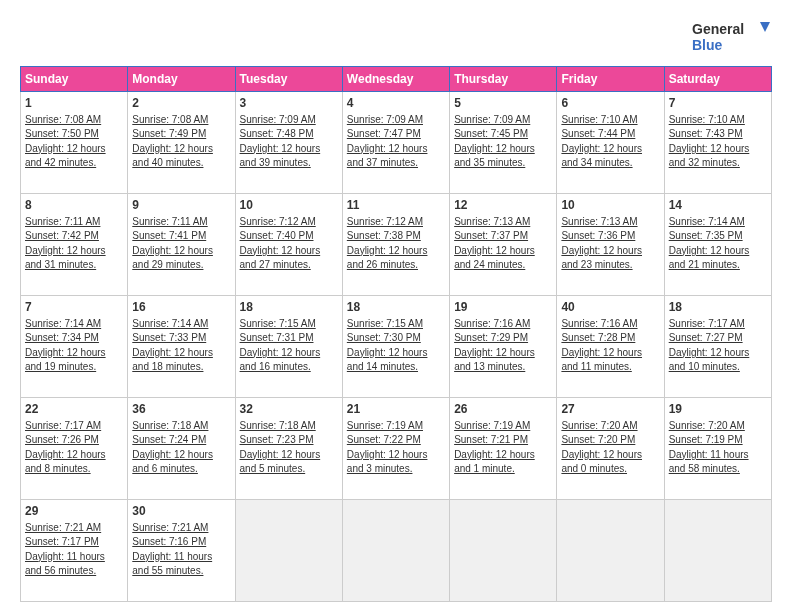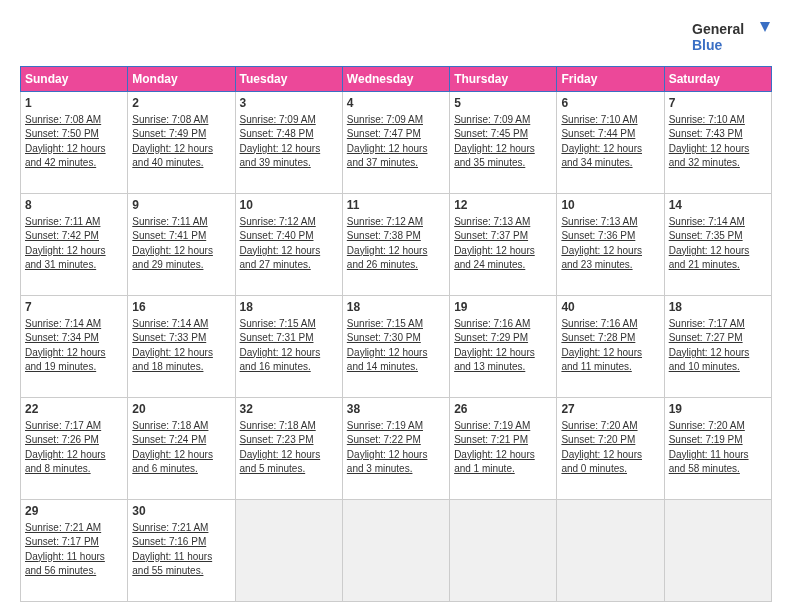--- a/index.html
+++ b/index.html
@@ -269,35 +269,35 @@
         </tr>
         <tr>
           <td>
             <span class="day-num">22</span>
             <div class="day-info" style="white-space: pre-line;">Sunrise: 7:17 AM
 Sunset: 7:26 PM
 Daylight: 12 hours
 and 8 minutes.</div>
           </td>
           <td>
-            <span class="day-num">20</span>
+            <span class="day-num">36</span>
             <div class="day-info" style="white-space: pre-line;">Sunrise: 7:18 AM
 Sunset: 7:24 PM
 Daylight: 12 hours
 and 6 minutes.</div>
           </td>
           <td>
             <span class="day-num">32</span>
             <div class="day-info" style="white-space: pre-line;">Sunrise: 7:18 AM
 Sunset: 7:23 PM
 Daylight: 12 hours
 and 5 minutes.</div>
           </td>
           <td>
-            <span class="day-num">38</span>
+            <span class="day-num">21</span>
             <div class="day-info" style="white-space: pre-line;">Sunrise: 7:19 AM
 Sunset: 7:22 PM
 Daylight: 12 hours
 and 3 minutes.</div>
           </td>
           <td>
             <span class="day-num">26</span>
             <div class="day-info" style="white-space: pre-line;">Sunrise: 7:19 AM
 Sunset: 7:21 PM
 Daylight: 12 hours

